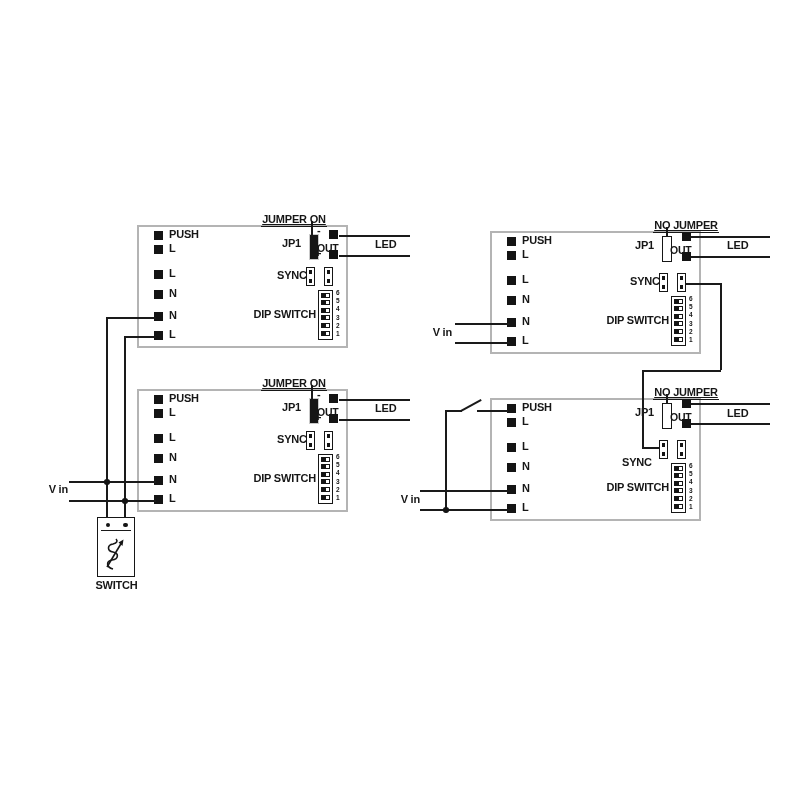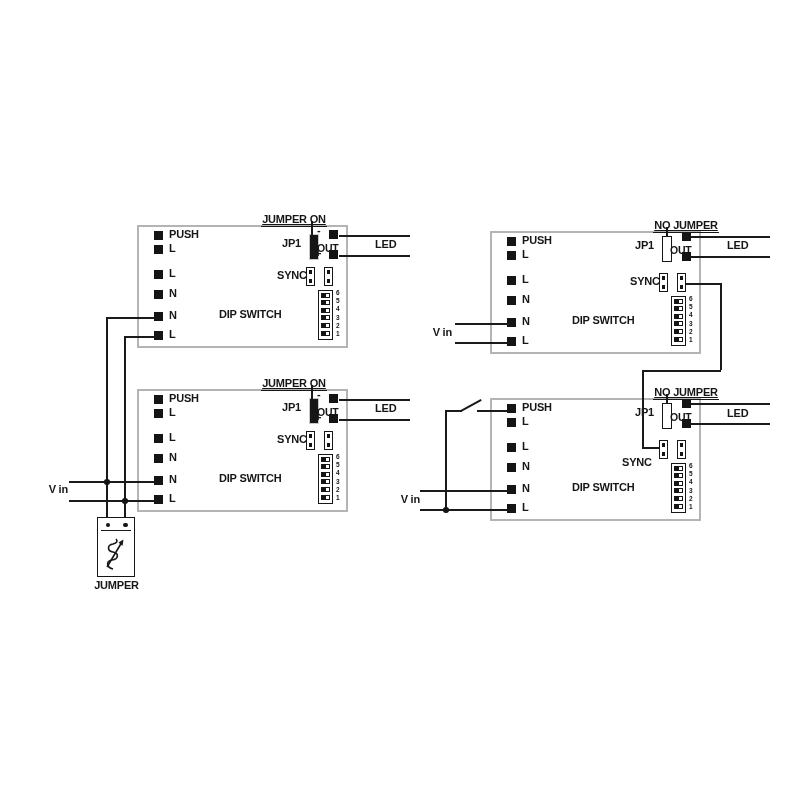--- a/index.html
+++ b/index.html
@@ -30,21 +30,21 @@
   .osq{position:absolute;left:190px;width:9px;height:9px;background:#141414;}
   .osq-t{top:3px;} .osq-b{top:23px;}
   
   .synclbl{left:138px;top:42px;}
   .synclbl-low{left:130px;top:56px;}
   .conn{position:absolute;top:40px;width:9px;height:19px;border:1.3px solid #161616;background:#fff;box-sizing:border-box;}
   .conn-l{left:167px;} .conn-r{left:185px;}
   .pin{position:absolute;left:1.9px;width:3.6px;height:3.6px;background:#141414;}
   .pin-t{top:2.3px;} .pin-b{bottom:2.3px;}
   
-  .diplbl{left:80px;top:81px;width:97px;}
+  .diplbl{left:80px;top:81px;width:97px;text-align:right;}
   .dipblk{position:absolute;left:179px;top:63px;width:15px;height:50px;border:1.3px solid #161616;background:#fff;box-sizing:border-box;}
   .sw{position:absolute;left:1.6px;width:9.5px;height:5px;border:1px solid #161616;box-sizing:border-box;background:#fff;}
   .sw i{display:block;width:4.2px;height:100%;background:#141414;}
   .dipnums{position:absolute;left:197px;top:62px;}
   .dipnums span{display:block;font:bold 6.5px/8.2px "Liberation Sans",sans-serif;color:#161616;}
   
   .jlwrap{position:absolute;width:90px;text-align:center;z-index:6;}
   .jlwrap span{display:inline-block;border-bottom:1.3px solid #161616;padding:0 1px 1px 1px;
                font:bold 11px/12px "Liberation Sans",sans-serif;color:#161616;letter-spacing:-0.2px;text-decoration:underline;}
   .ledlbl{z-index:6;}
@@ -368,15 +368,15 @@
   <div class="dimmer">
     <div class="ddot" style="left:7.5px;top:4.5px"></div>
     <div class="ddot" style="left:25px;top:4.5px"></div>
     <div class="wh" style="left:2.5px;top:11.5px;width:30px"></div>
     <svg width="27" height="38" viewBox="0 0 27 38" style="position:absolute;left:4px;top:16px">
       <path d="M11,35 C4,33 4,27 10,26 C17,25 17,19 11,18 C5,17 5,11 11,10 C15,9 16,7 14,5" fill="none" stroke="#161616" stroke-width="1.6"></path>
       <line x1="5" y1="33" x2="20" y2="8" stroke="#161616" stroke-width="1.6"></line>
       <polygon points="21.5,5.5 16.5,8.5 20.5,12" fill="#161616"></polygon>
     </svg>
   </div>
-  <span class="lbl" style="left:86px;top:579px;width:61px;text-align:center">JUMPER</span>
+  <span class="lbl" style="left:86px;top:579px;width:61px;text-align:center">SWITCH</span>
 
 </div>
 
 </body></html>

